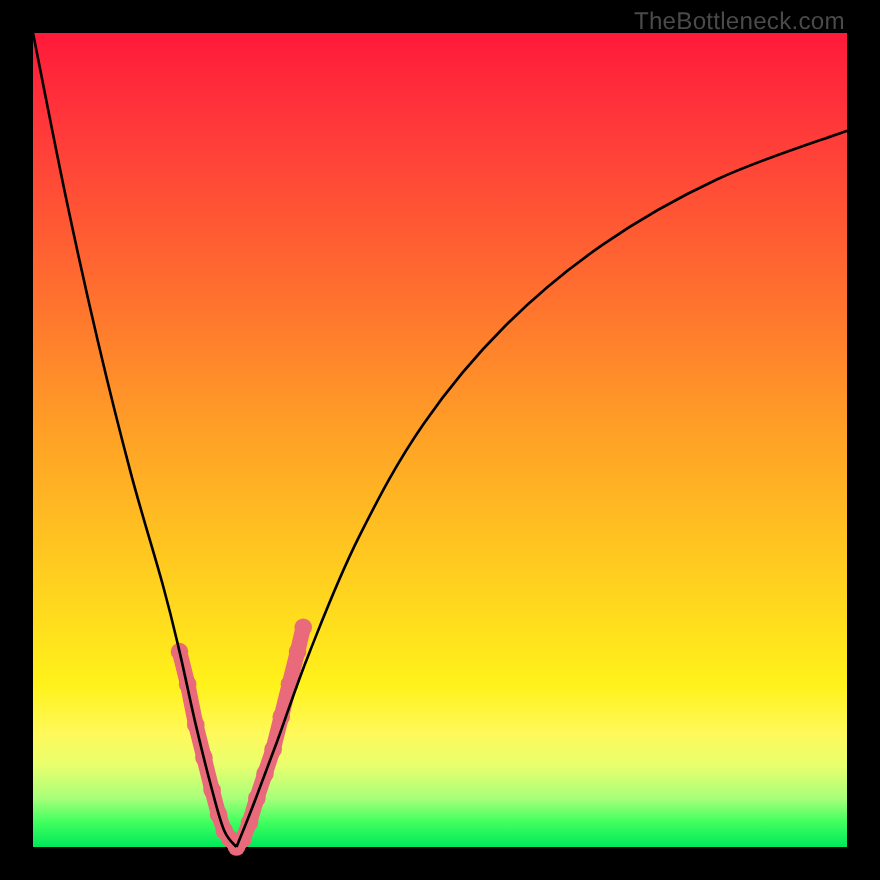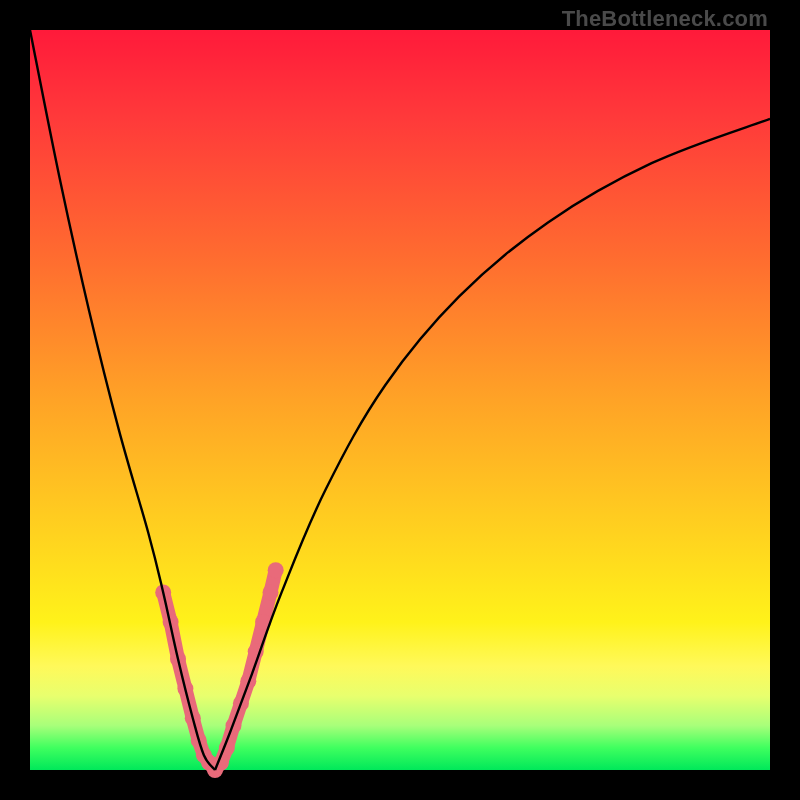--- a/index.html
+++ b/index.html
@@ -39,21 +39,21 @@
       #3fff5f 97%,
       #00e85a 100%
     );
   }
   .watermark {
     position: absolute;
     top: 6px;
     right: 32px;
     color: #4a4a4a;
     font-size: 22px;
-    font-weight: 700;
+    font-weight: 400;
     letter-spacing: 0.2px;
   }
   svg.curves {
     position: absolute;
     top: 30px;
     left: 30px;
     width: 740px;
     height: 740px;
     overflow: visible;
   }

